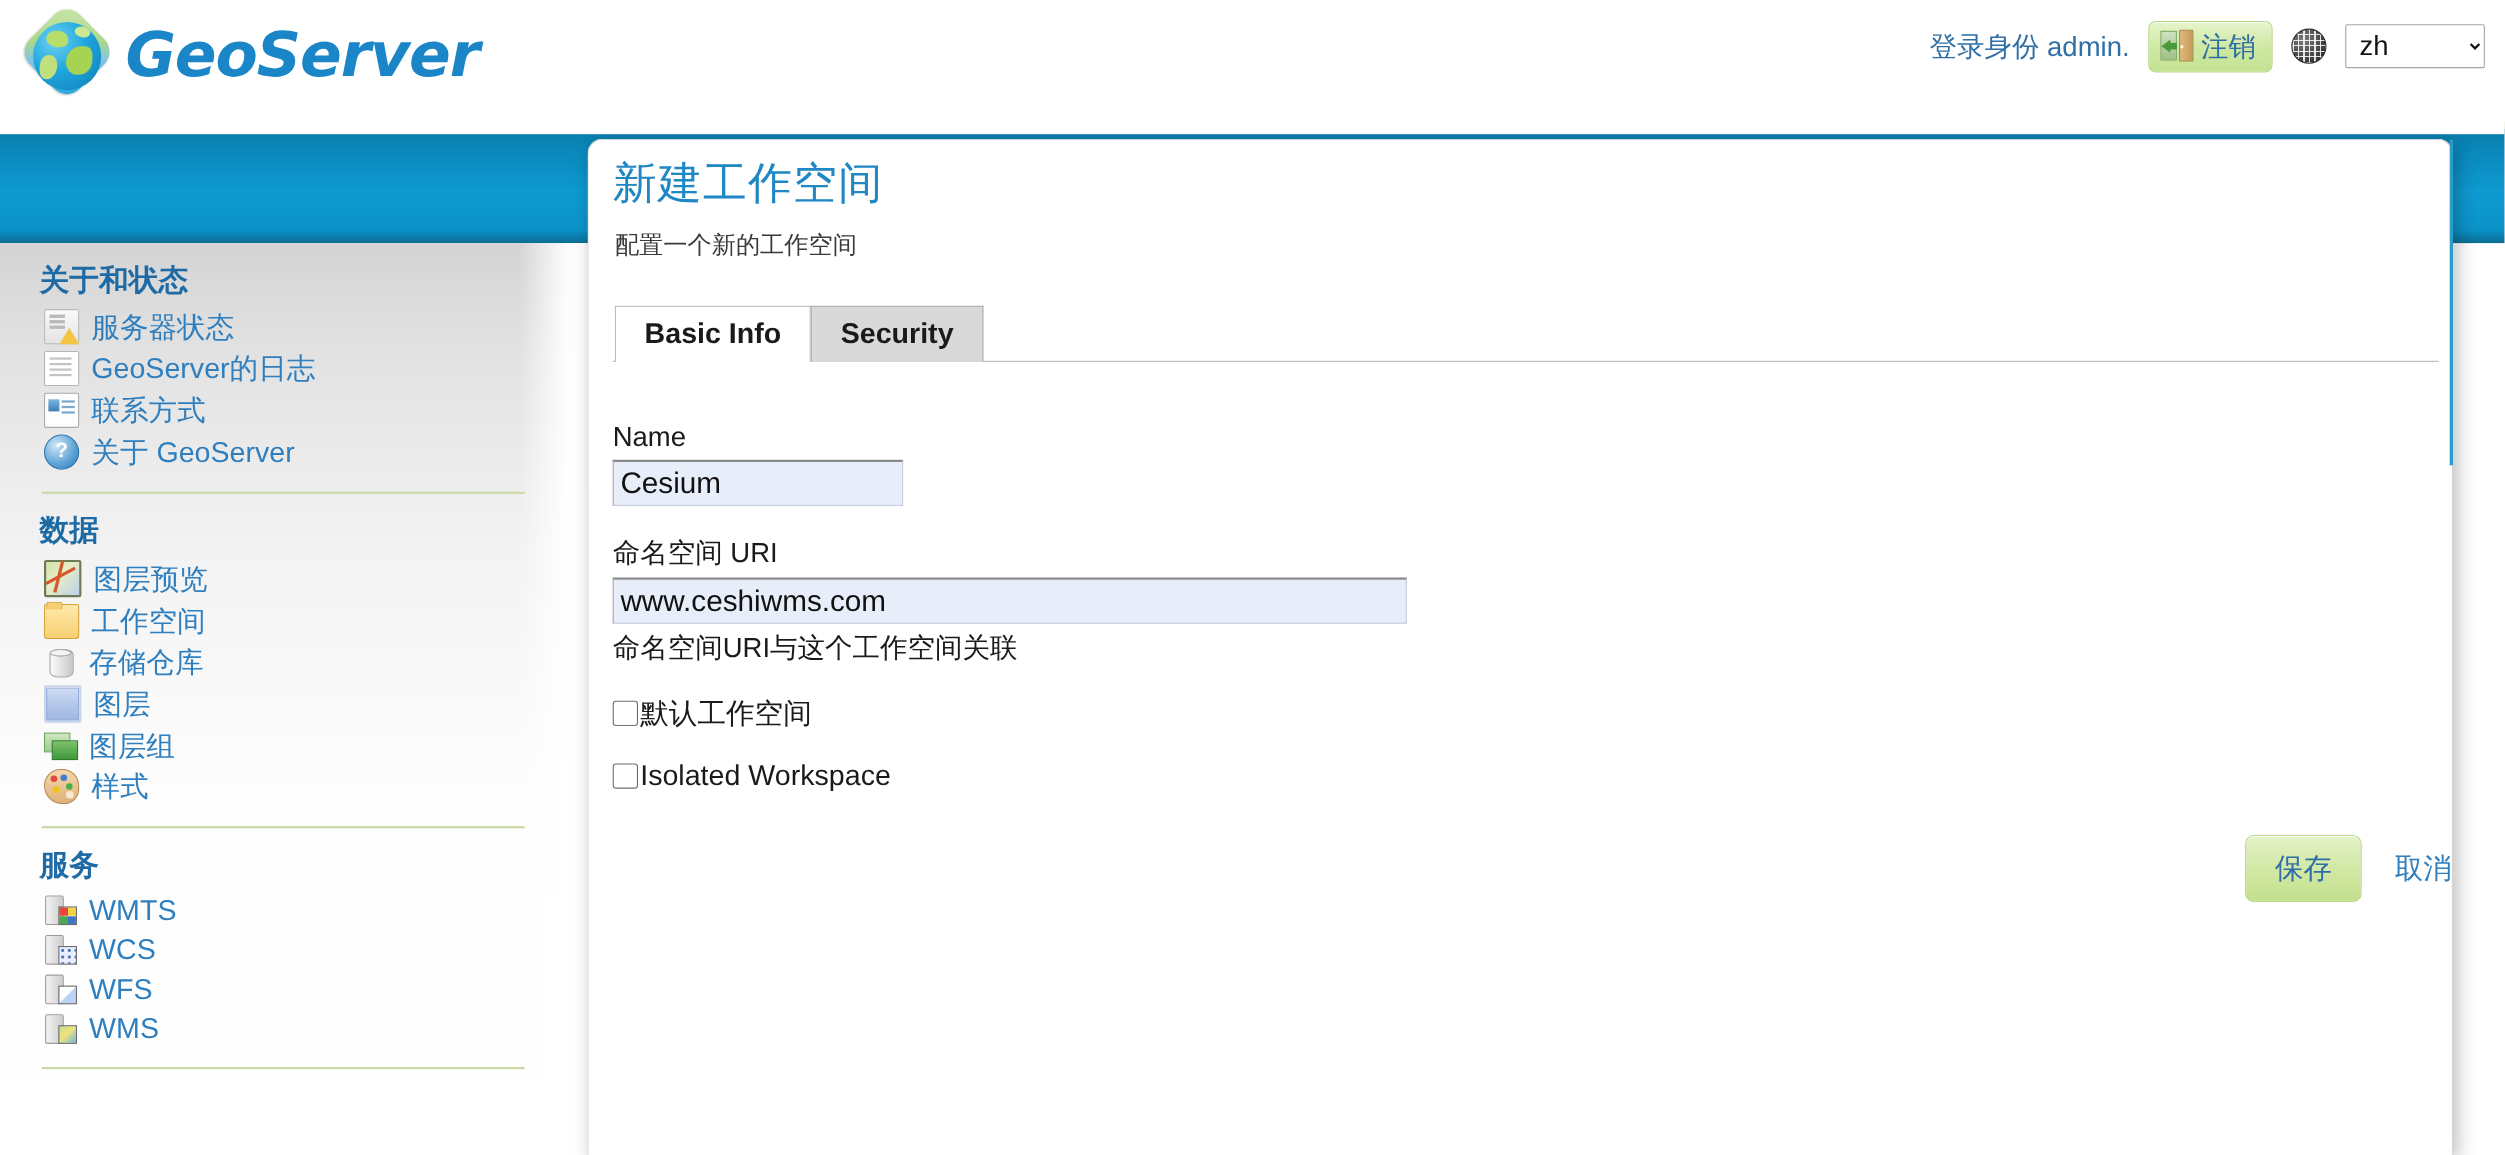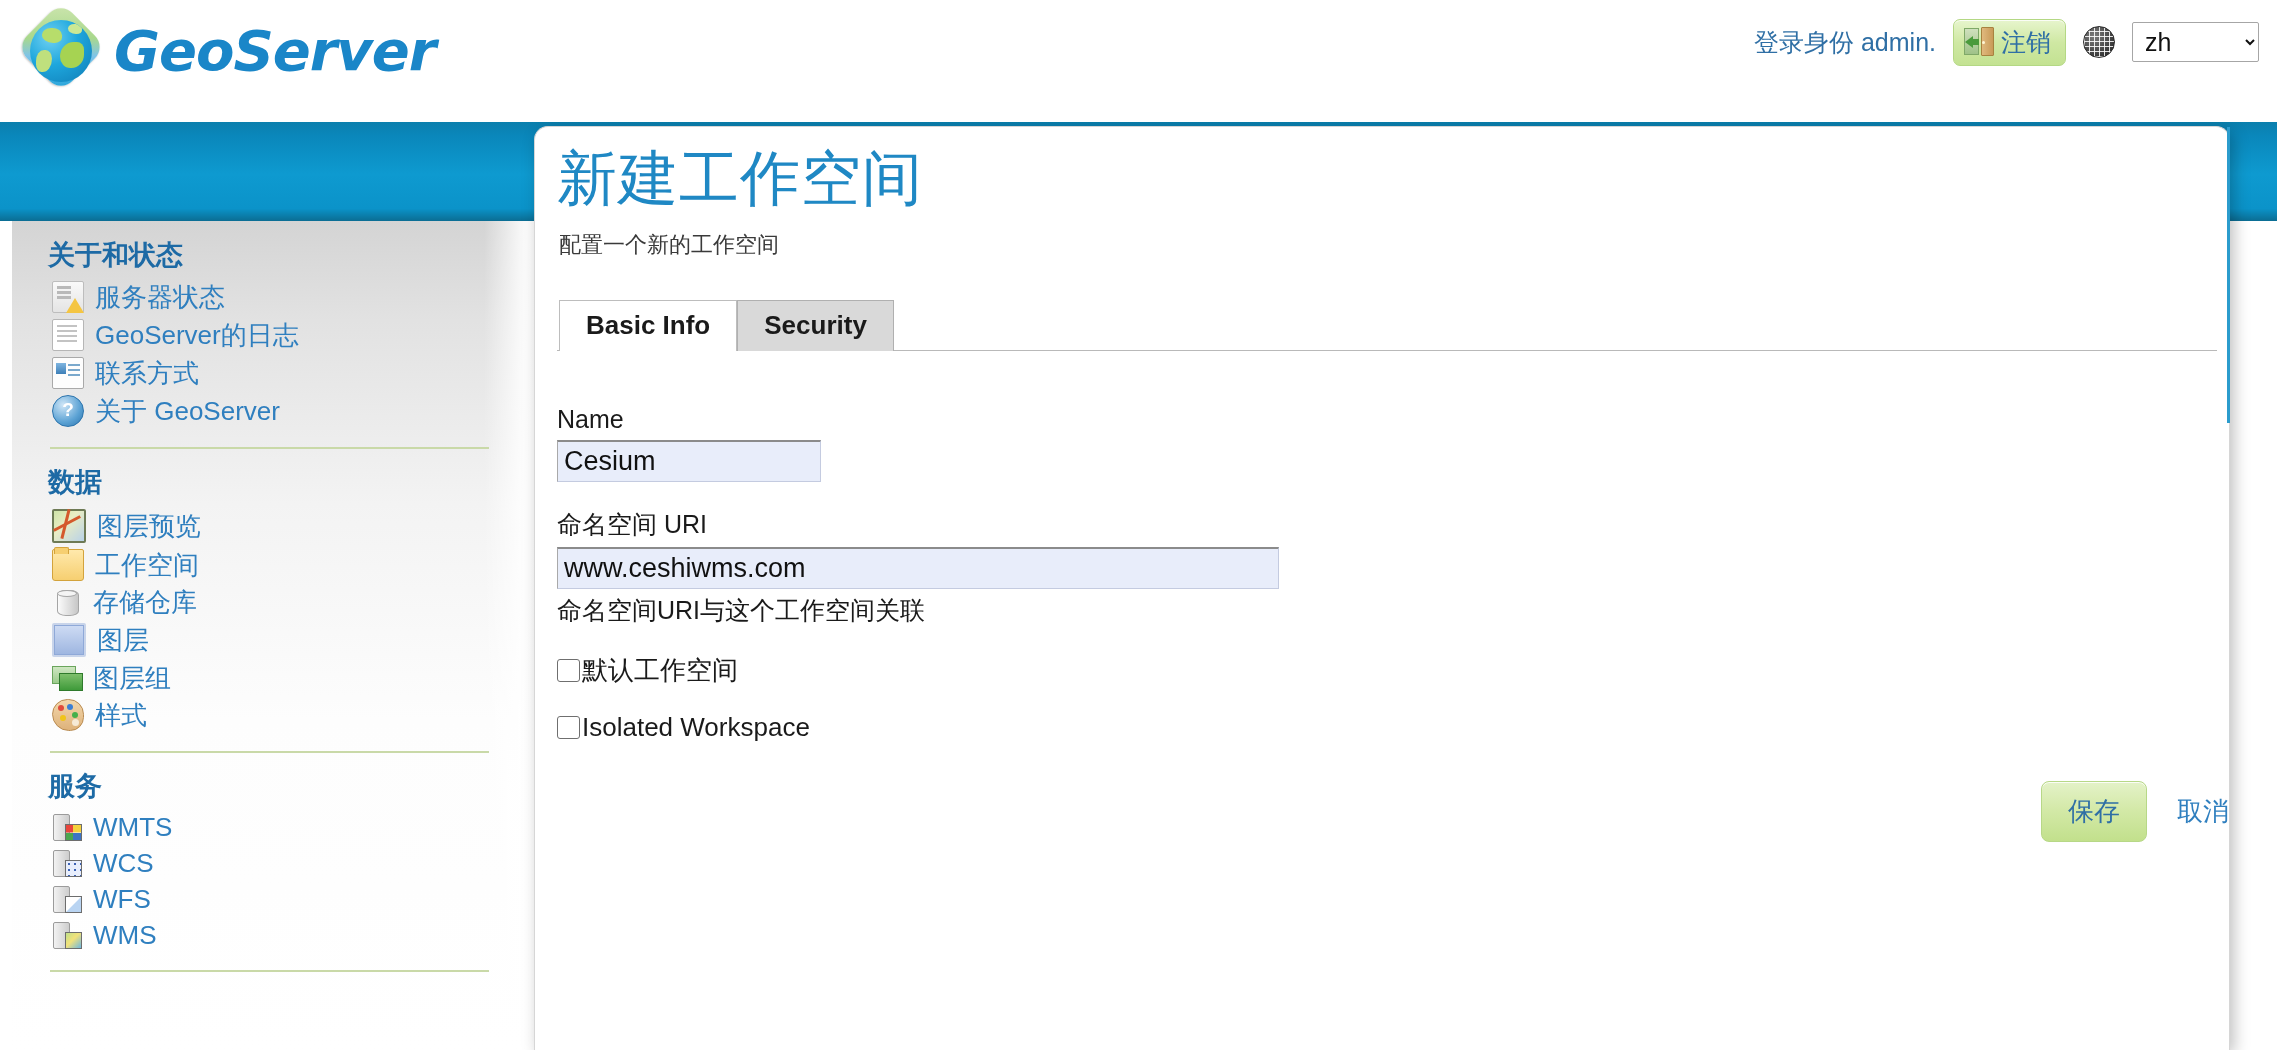--- a/index.html
+++ b/index.html
@@ -182,21 +182,21 @@
     position: absolute;
     left: 0; top: 117px;
     width: 2277px; height: 104px;
     background: linear-gradient(180deg,#0b7ca8 0%, #0a87bb 18%, #0e9ad0 55%, #0b93c9 88%, #0b6d93 100%);
     z-index: 1;
   }
 
   
   #sidebar {
     position: absolute;
-    left: 12px; top: 221px;
+    left: 0; top: 221px;
     width: 532px;
     height: 829px;
     background: linear-gradient(180deg,#d4d4d4 0%, #e2e2e2 12%, #f3f3f3 34%, #fdfdfd 60%, #ffffff 100%);
     z-index: 2;
   }
   #sidebar::after {
     content: "";
     position: absolute;
     right: 0; top: 0;
     width: 60px; height: 100%;
@@ -301,21 +301,21 @@
     background: #2b9ccd;
     z-index: 6;
   }
   #card-inner {
     padding: 18px 0 0 22px;
     position: relative;
     height: 100%;
     box-sizing: border-box;
   }
   #page-title {
-    font-size: 60px;
+    font-size: 40px;
     color: #1f88c4;
     font-weight: normal;
     margin: 0;
     line-height: 1.12;
     letter-spacing: 1px;
   }
   #page-subtitle {
     font-size: 22px;
     color: #3a3a3a;
     margin: 18px 0 0 2px;

